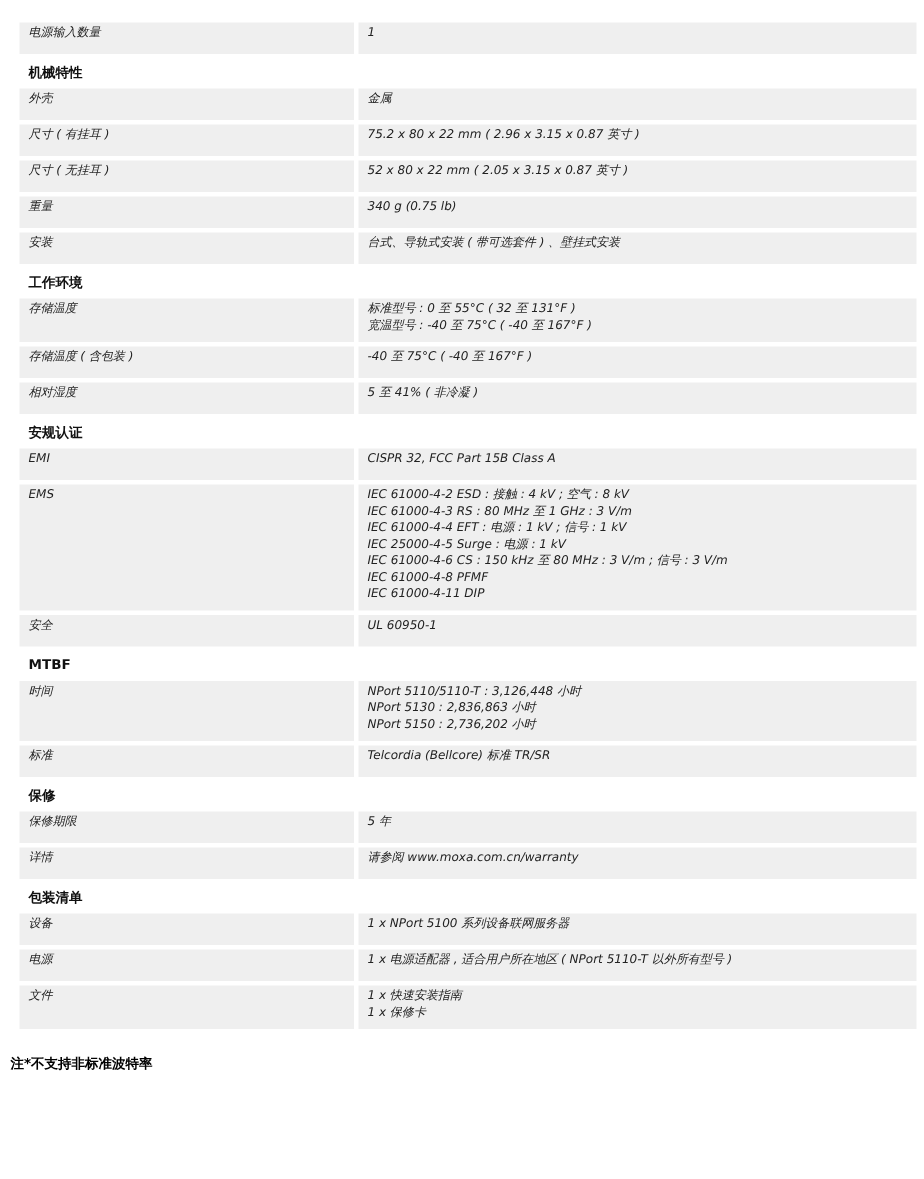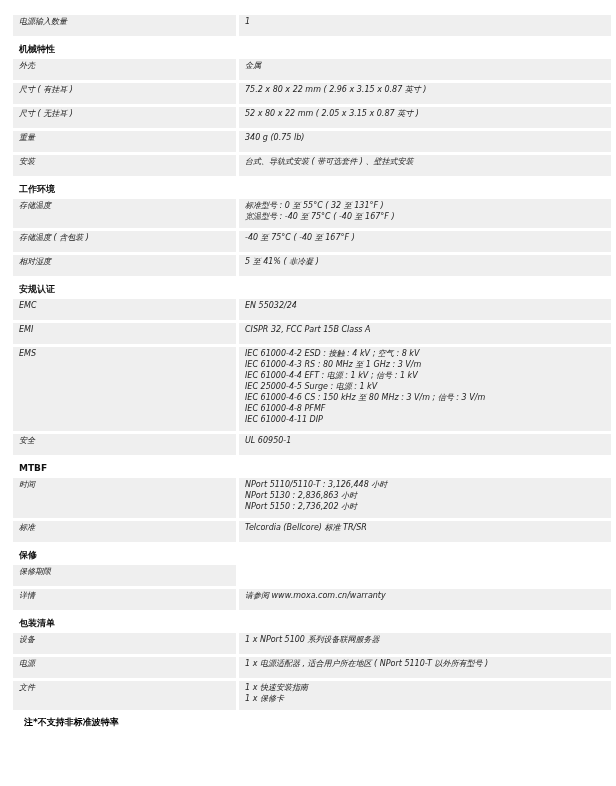--- a/index.html
+++ b/index.html
@@ -23,21 +23,21 @@
     line-height: 11px;
     box-sizing: border-box;
     font-style: italic;
   }
   .label { width: 223px; margin-right: 3px; }
   .value { flex: 1; width: 372px; }
   .value .line { display: block; white-space: nowrap; }
   .row.single .cell { height: 21px; }
   .note {
     font-size: 9px; font-weight: bold; color: #000;
-    padding-left: 24px; margin-top: 3px; height: 18px; line-height: 18px;
+    padding-left: 7px; margin-top: 15px; height: 18px; line-height: 18px;
   }
 </style>
 </head>
 <body>
 
 <div class="sheet" id="sheet">
     <div class="row single">
       <div class="cell label">电源输入数量</div>
       <div class="cell value">
         <span class="line">1</span>
@@ -89,26 +89,20 @@
       </div>
     </div>
     <div class="row single">
       <div class="cell label">相对湿度</div>
       <div class="cell value">
         <span class="line">5 至 41% ( 非冷凝 )</span>
       </div>
     </div>
     <div class="section-title">安规认证</div>
     <div class="row single">
-      <div class="cell label">EMC</div>
-      <div class="cell value">
-        <span class="line">EN 55032/24</span>
-      </div>
-    </div>
-    <div class="row single">
       <div class="cell label">EMI</div>
       <div class="cell value">
         <span class="line">CISPR 32, FCC Part 15B Class A</span>
       </div>
     </div>
     <div class="row">
       <div class="cell label">EMS</div>
       <div class="cell value">
         <span class="line">IEC 61000-4-2 ESD : 接触 : 4 kV ; 空气 : 8 kV</span>
         <span class="line">IEC 61000-4-3 RS : 80 MHz 至 1 GHz : 3 V/m</span>
@@ -136,20 +130,23 @@
     </div>
     <div class="row single">
       <div class="cell label">标准</div>
       <div class="cell value">
         <span class="line">Telcordia (Bellcore) 标准 TR/SR</span>
       </div>
     </div>
     <div class="section-title">保修</div>
     <div class="row single">
       <div class="cell label">保修期限</div>
+      <div class="cell value">
+        <span class="line">5 年</span>
+      </div>
     </div>
     <div class="row single">
       <div class="cell label">详情</div>
       <div class="cell value">
         <span class="line">请参阅 www.moxa.com.cn/warranty</span>
       </div>
     </div>
     <div class="section-title">包装清单</div>
     <div class="row single">
       <div class="cell label">设备</div>

